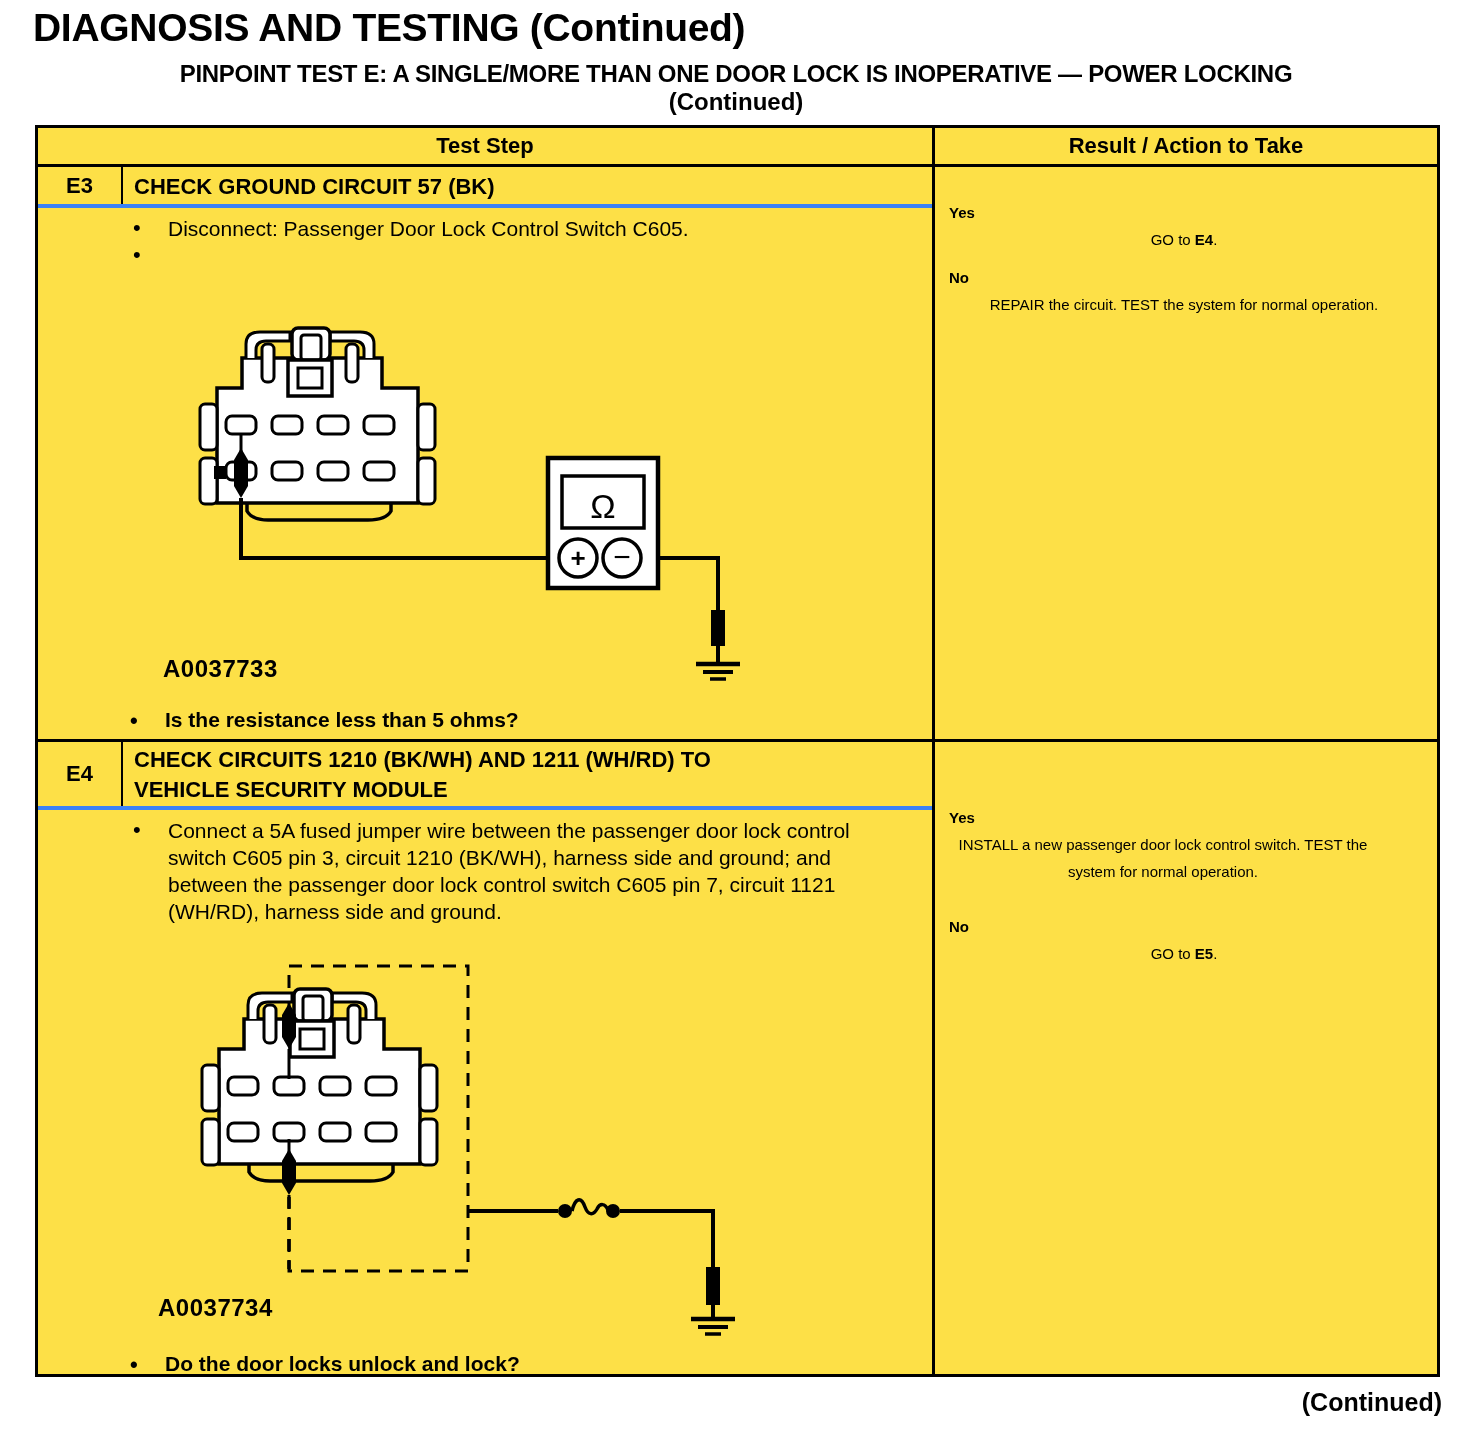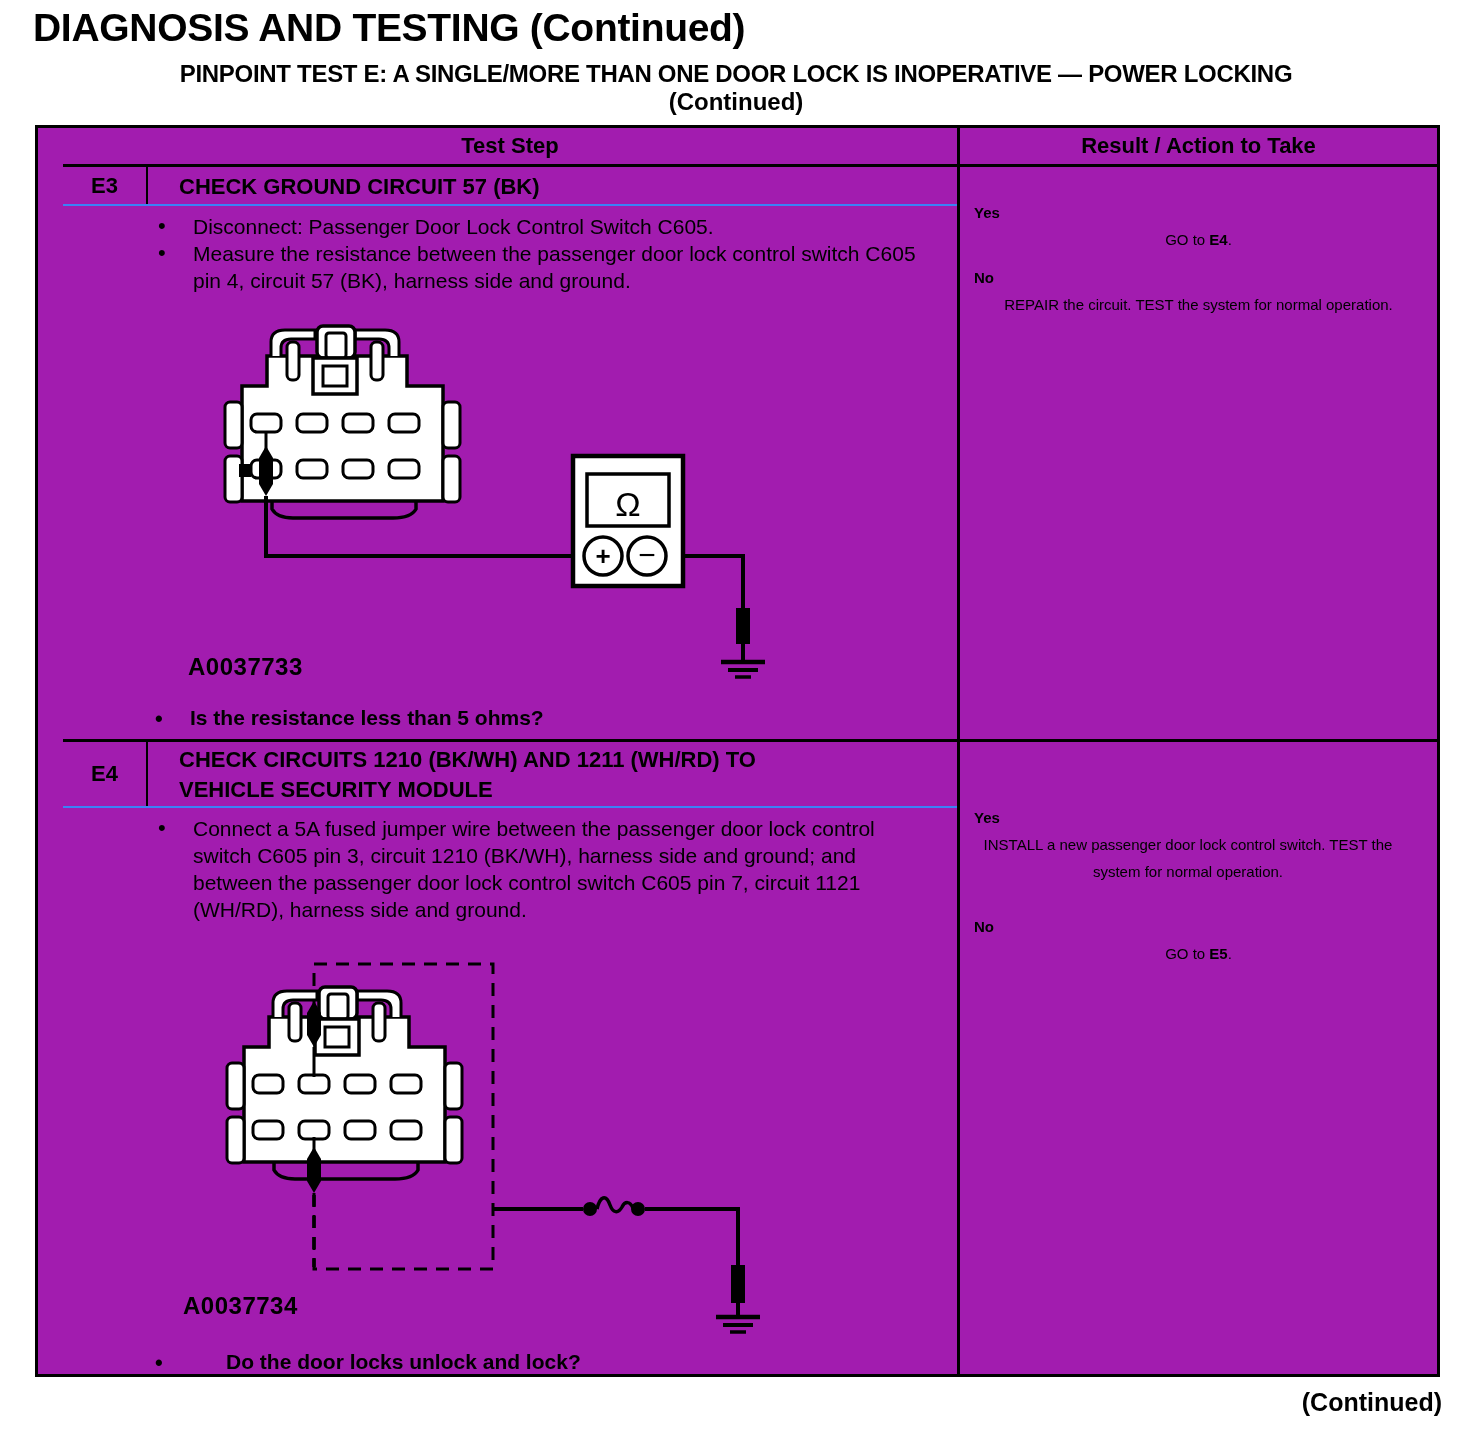--- a/index.html
+++ b/index.html
@@ -16,55 +16,55 @@
     position:absolute;left:0;right:0;top:60px;text-align:center;
     font-size:24px;font-weight:bold;letter-spacing:-0.3px;
   }
   .subtitle2{
     position:absolute;left:0;right:0;top:88px;text-align:center;
     font-size:24px;font-weight:bold;
   }
   .dtable{
     position:absolute;left:35px;top:125px;width:1405px;height:1252px;
     border:3px solid #000;box-sizing:border-box;
-    display:flex;flex-direction:column;background:#a21caf;padding-left:25px;
+    display:flex;flex-direction:column;background:#fde047;
   }
   .thead{display:flex;height:36px;border-bottom:3px solid #000;flex:none;}
   .th{display:flex;align-items:center;justify-content:center;
       font-weight:bold;font-size:22px;}
   .th-left{width:897px;border-right:3px solid #000;box-sizing:border-box;}
   .th-right{flex:1;}
   .trow{display:flex;flex:none;}
   .row-e3{height:572px;}
   .row-e4{flex:1;border-top:3px solid #000;}
   .cell-left{width:897px;border-right:3px solid #000;box-sizing:border-box;
              display:flex;flex-direction:column;}
   .cell-right{flex:1;font-size:15px;line-height:27px;box-sizing:border-box;}
   .row-e3 .cell-right{padding:32px 14px 0 14px;}
   .row-e4 .cell-right{padding:62px 14px 0 14px;}
-  .title-bar{display:flex;border-bottom:2px solid #3b82f6;flex:none;gap:20px;}
+  .title-bar{display:flex;border-bottom:4px solid #3b82f6;flex:none;}
   .row-e3 .title-bar{height:37px;}
   .row-e4 .title-bar{height:64px;}
   .id-cell{width:85px;border-right:2px solid #000;box-sizing:border-box;
            display:flex;align-items:center;justify-content:center;
            font-weight:bold;font-size:22px;}
   .step-title{flex:1;padding:2px 8px 0 11px;font-weight:bold;font-size:22px;
               line-height:30px;display:flex;align-items:center;}
   .step-title span{display:block;max-width:665px;}
   .cell-body{position:relative;flex:1;font-size:21px;}
   .bullets{padding-top:7px;}
   .bullet{display:flex;padding-left:95px;}
   .bullet .dot{width:35px;flex:none;}
   .bullet .dot::before{content:"\2022";font-size:22px;}
   .bullet .btext{width:742px;line-height:27px;}
   .question{position:absolute;display:flex;padding-left:92px;font-weight:bold;}
   .question .dot{width:35px;flex:none;}
   .question .dot::before{content:"\2022";font-size:22px;}
   .row-e3 .question{top:500px;left:0;}
-  .row-e4 .question{top:542px;left:0;gap:36px;}
+  .row-e4 .question{top:542px;left:0;}
   .fig-label{position:absolute;font-weight:bold;font-size:24px;letter-spacing:0.5px;}
   .fig-e3{left:125px;top:447px;}
   .fig-e4{left:120px;top:484px;}
   .diagram{position:absolute;}
   .diag-e3{left:112px;top:112px;}
   .diag-e4{left:112px;top:141px;}
   .r-answer{font-weight:bold;}
   .r-action{max-width:470px;text-align:center;}
   .r-action .b{font-weight:bold;}
   .r-block.gap{margin-top:11px;}
@@ -97,21 +97,20 @@
           </div>
       </div>
       <div class="cell-body">
         <div class="bullets">
           <div class="bullet">
             <span class="dot"></span>
             <span class="btext">Disconnect: Passenger Door Lock Control Switch C605.</span>
           </div>
           <div class="bullet">
             <span class="dot"></span>
-            <span class="btext">Measure the resistance between the passenger door lock control switch C605 pin 4, circuit 57 (BK), harness side and ground.</span>
           </div>
         </div>
 
         <svg class="diagram diag-e3" width="640" height="370" viewBox="0 0 640 370">
           <g stroke="#000" fill="#fff">
             <path d="M97,183 L97,191 Q102,200 118,200 L218,200 Q236,200 241,191 L241,183" fill="none" stroke-width="3.5"></path>
             <path d="M67,183 L67,68 L92,68 L92,38 L232,38 L232,68 L268,68 L268,183 Z" stroke-width="3.5"></path>
             <path d="M96,38 L96,24 Q96,12 110,12 L140,12 L140,21 L116,21 Q106,21 106,30 L106,38" stroke-width="3"></path>
             <path d="M224,38 L224,24 Q224,12 210,12 L180,12 L180,21 L204,21 Q214,21 214,30 L214,38" stroke-width="3"></path>
             <rect x="112" y="24" width="12" height="38" rx="5" stroke-width="3"></rect>

